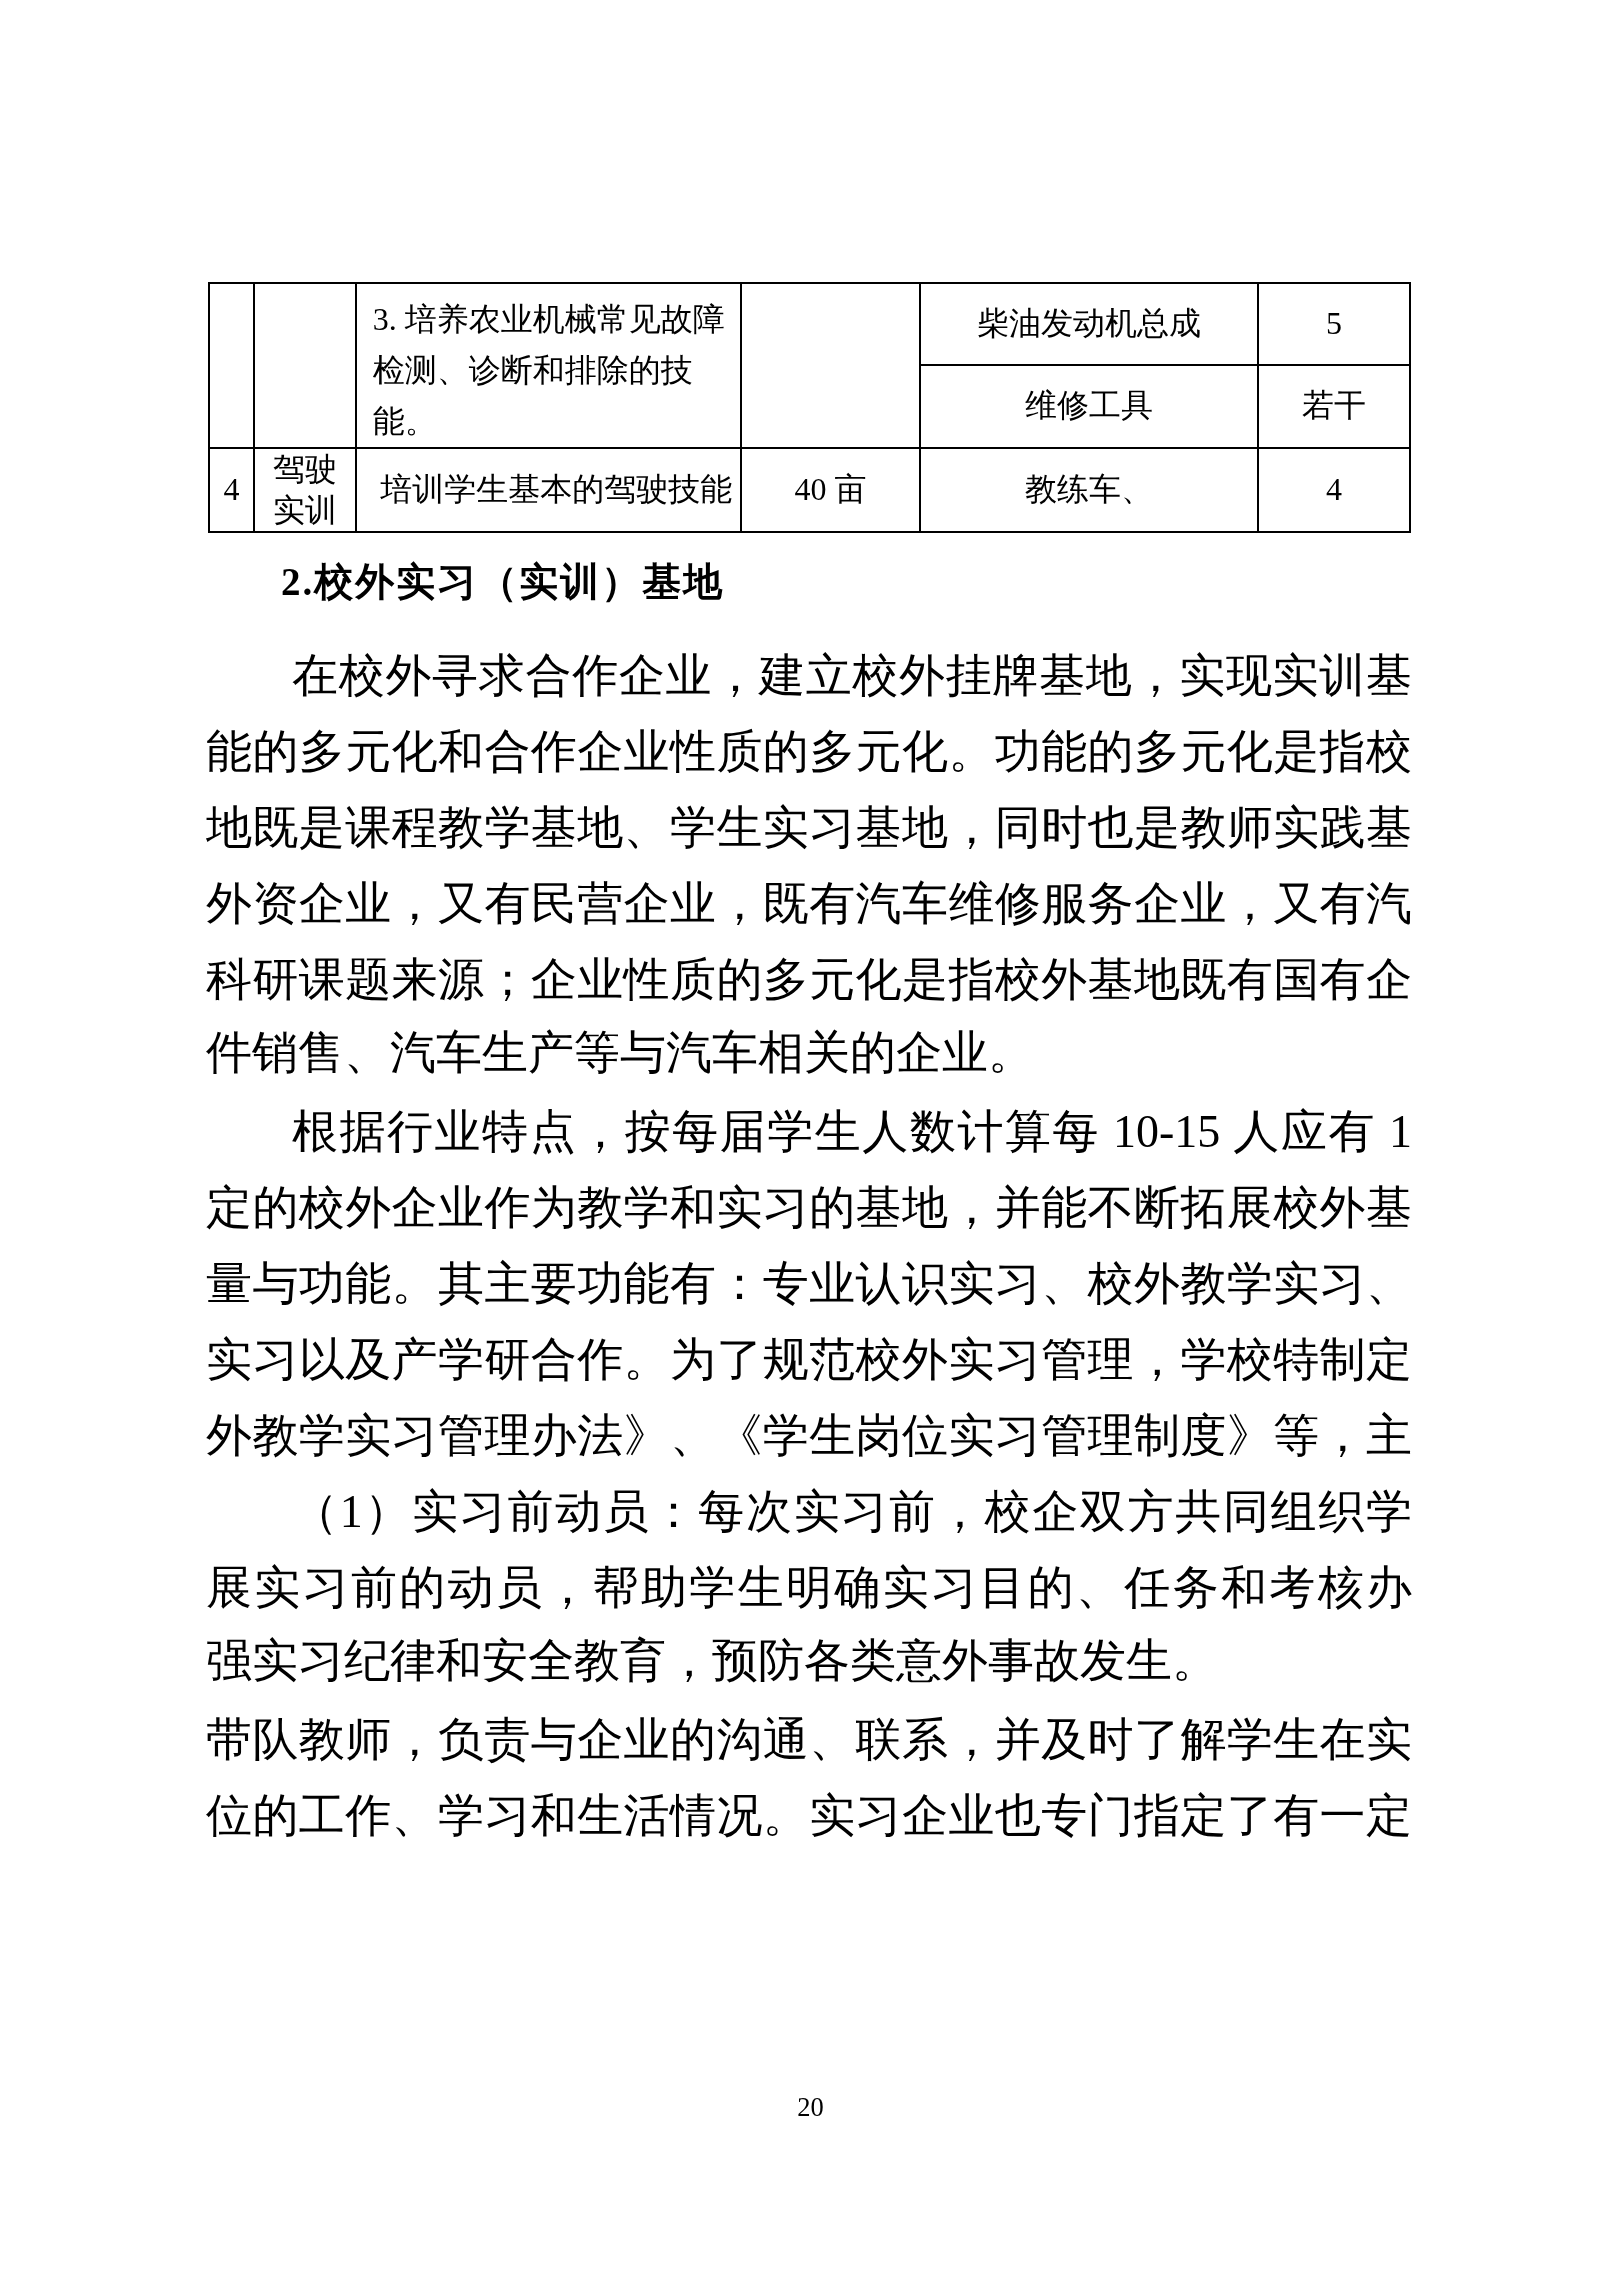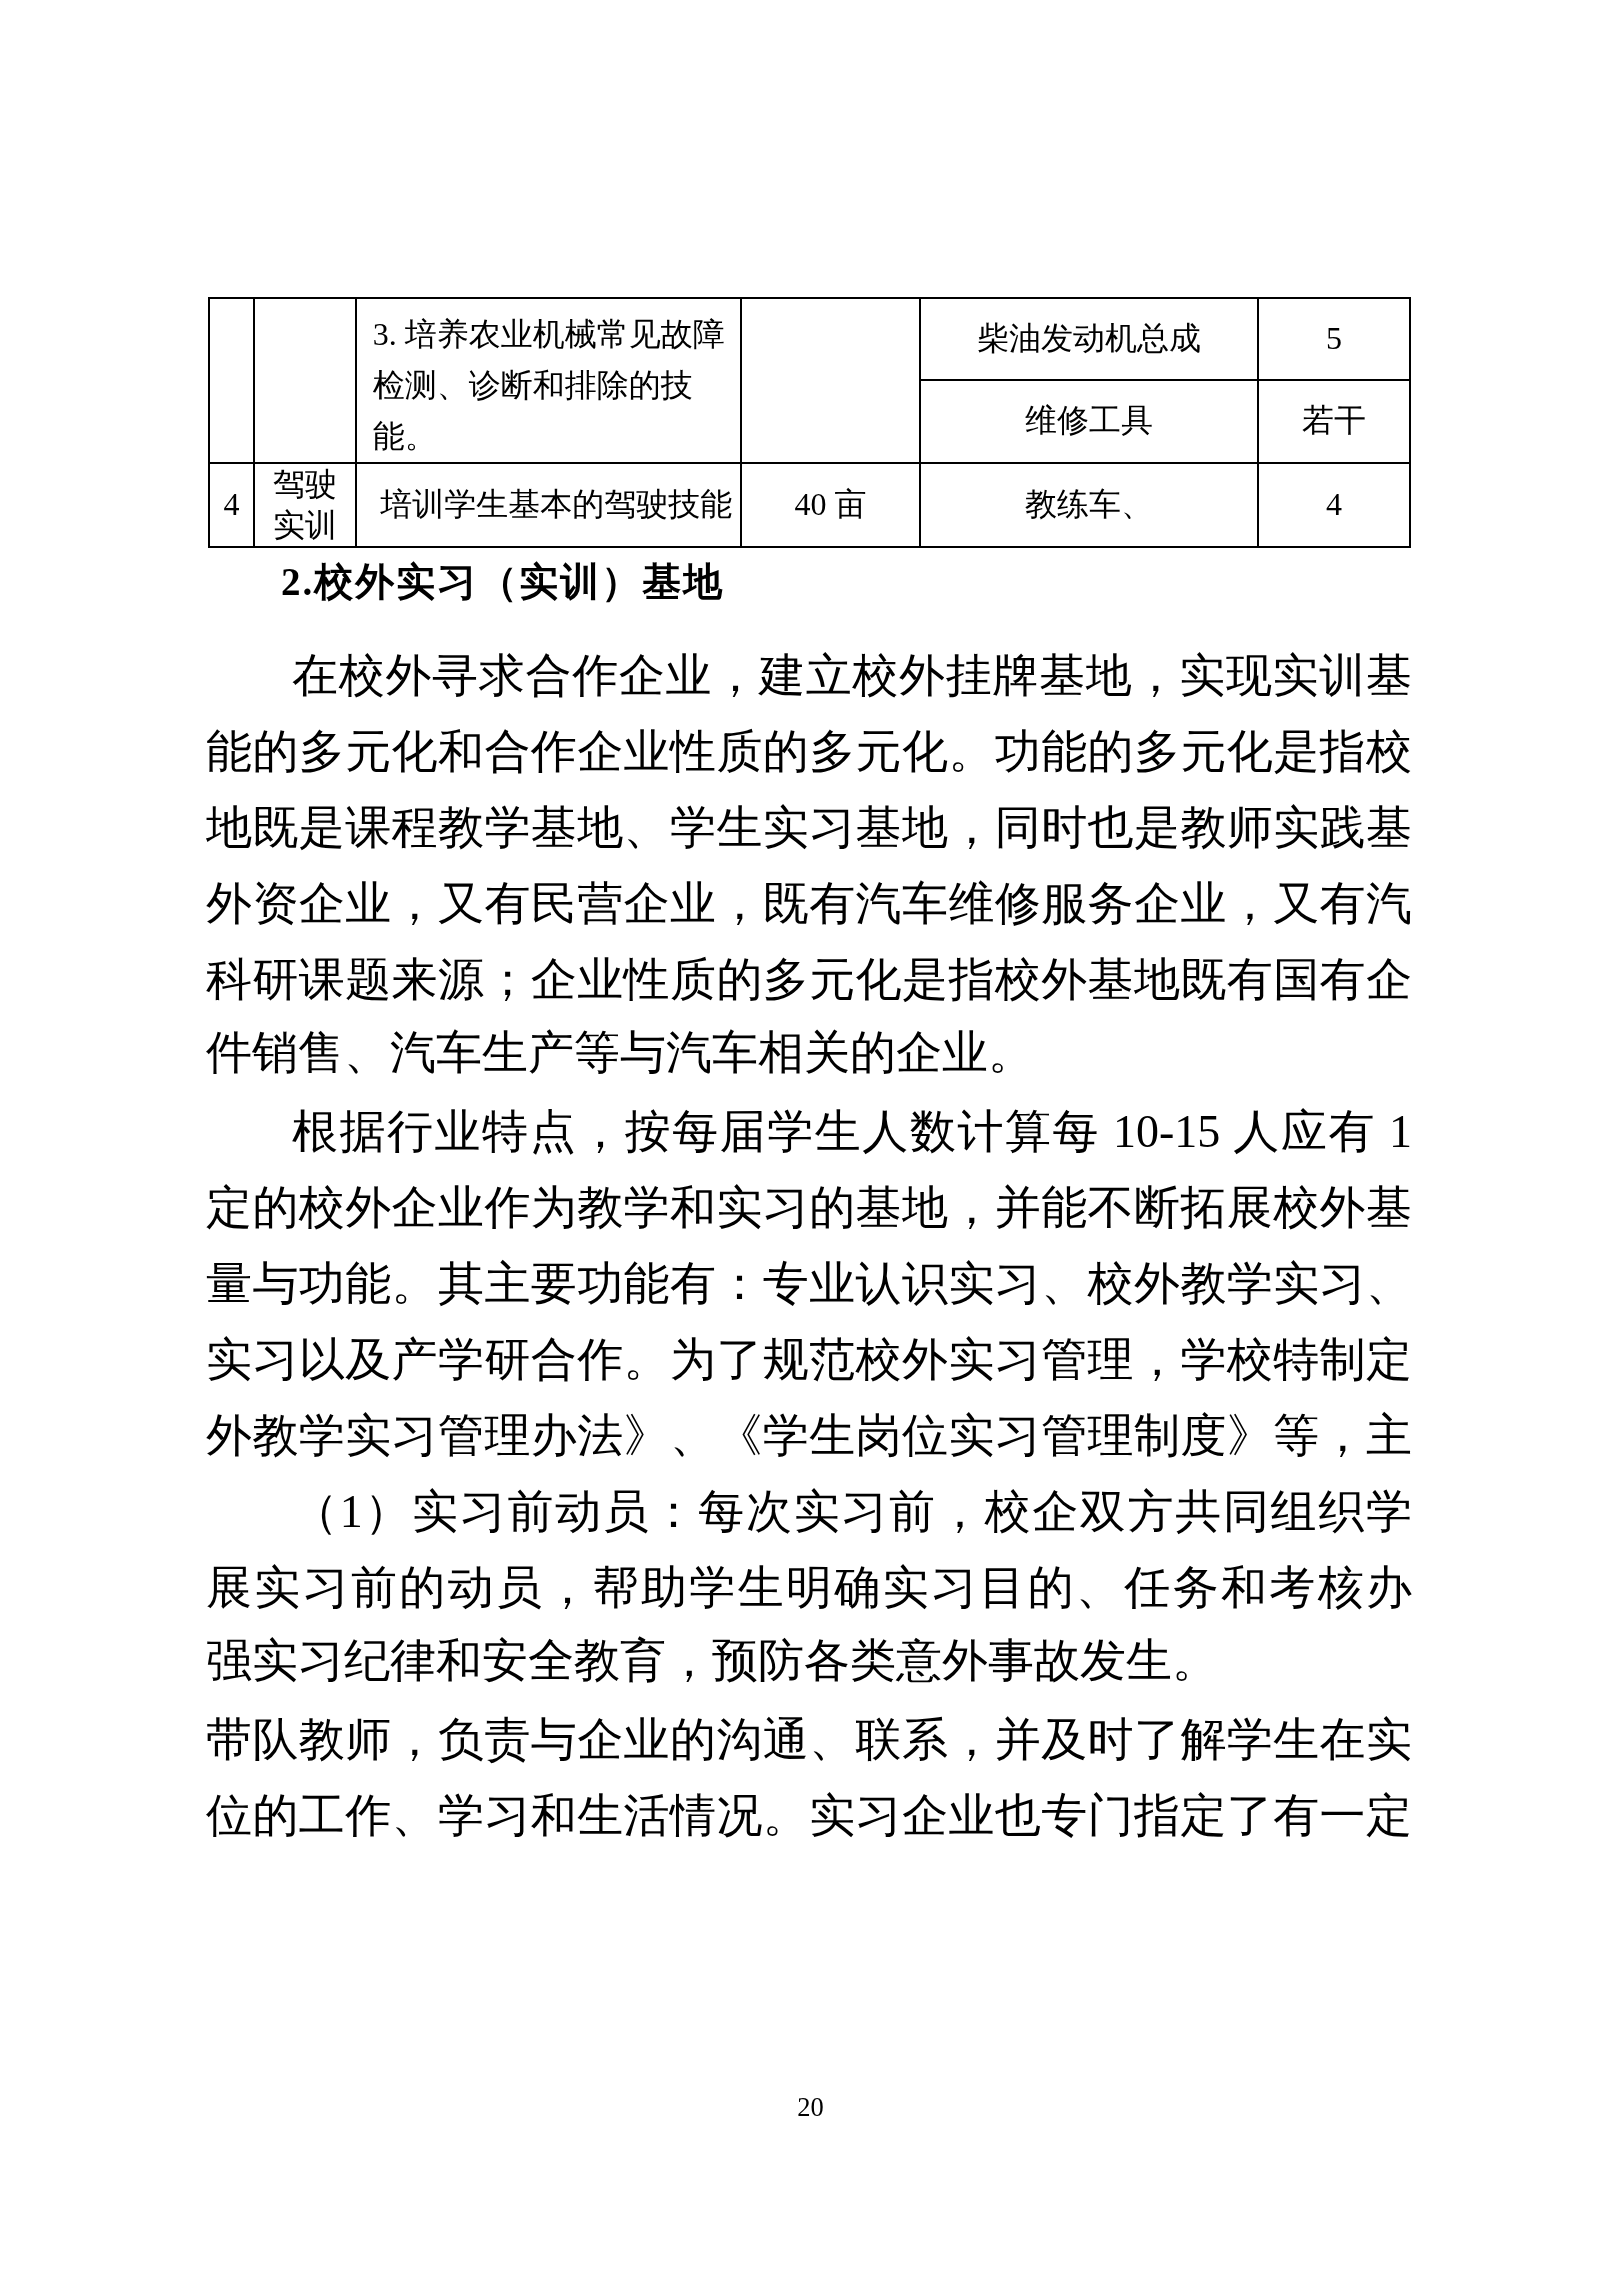--- a/index.html
+++ b/index.html
@@ -6,21 +6,21 @@
   body {
     width:1621px; height:2293px;
     background:#ffffff; color:#000000;
     position:relative;
     font-family:"Liberation Serif", serif;
     overflow:hidden;
   }
 
   
   .doc-table {
-    position:absolute; left:208px; top:297px;
+    position:absolute; left:208px; top:282px;
     border-collapse:collapse; table-layout:fixed;
     width:1202px;
     padding-left:42px;
   }
   .doc-table td {
     border:2.9px solid #000;
     font-size:32px;
     text-align:center; vertical-align:middle;
     padding:0; overflow:hidden;
   }

